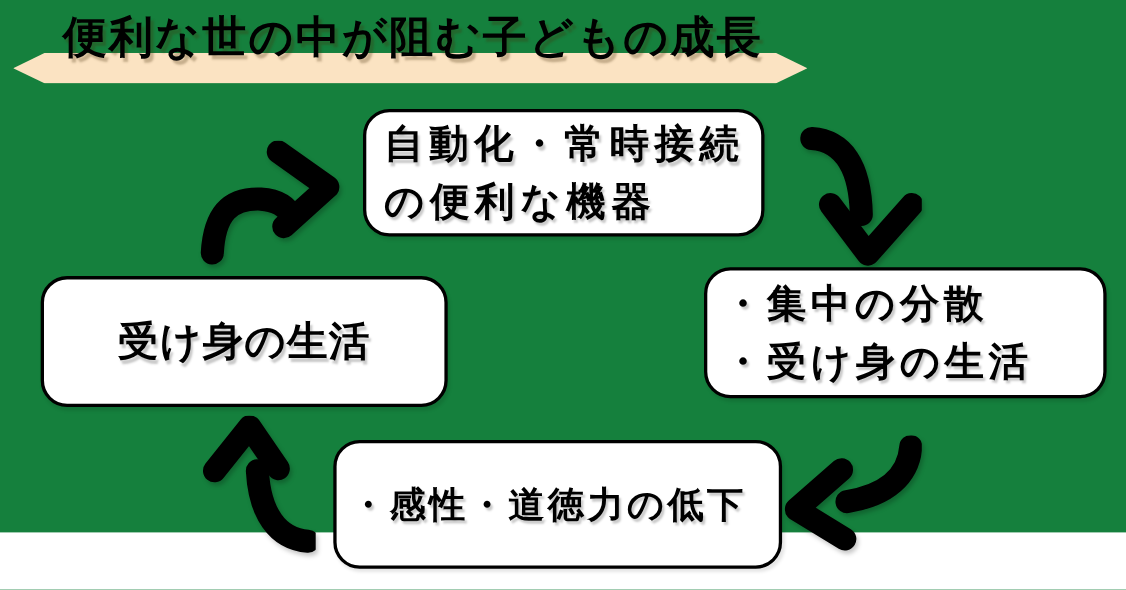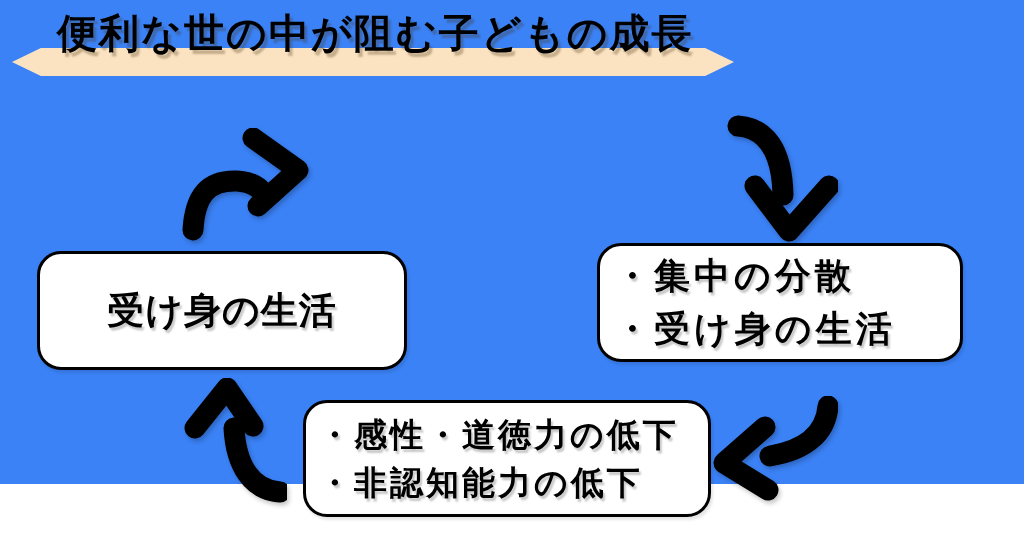--- a/index.html
+++ b/index.html
@@ -10,21 +10,21 @@
   html,body{width:1024px;height:536px;}
   body{
     background:#ffffff;
     font-family:"Liberation Sans","DejaVu Sans",sans-serif;
     overflow:hidden;
     position:relative;
   }
   .stage{
     position:relative;
     width:1024px;height:484px;
-    background:#3b82f6;
+    background:#15803d;
   }
   
   .title-band{
     position:absolute;
     left:12px;top:48px;
     width:722px;height:28px;
     background:var(--highlight,#FBE3C2);
     clip-path:polygon(4% 0,96% 0,100% 50%,96% 100%,4% 100%,0 50%);
     z-index:1;
   }
@@ -53,21 +53,21 @@
   }
   .node-line{
     font-weight:800;
     color:#000;
     white-space:nowrap;
     line-height:1.45;
     text-shadow:2px 3px 2px rgba(0,0,0,0.22);
   }
   .node-top{left:330px;top:99px;width:365px;height:116px;padding-left:16px;}
   .node-top .node-line{font-size:36px;letter-spacing:5px;}
-  .node-right{left:597px;top:243px;width:366px;height:119px;padding-left:14px;}
+  .node-right{left:640px;top:243px;width:366px;height:119px;padding-left:14px;}
   .node-right .node-line{font-size:36px;letter-spacing:4px;}
   .node-bottom{left:303px;top:400px;width:408px;height:117px;padding-left:12px;}
   .node-bottom .node-line{font-size:33px;letter-spacing:3px;}
   .node-left{left:37px;top:251px;width:370px;height:119px;align-items:center;}
   .node-left .node-line{font-size:37px;letter-spacing:1px;}
   
   .arrow{
     position:absolute;
     z-index:1;
     color:var(--ink,#000);
@@ -86,29 +86,32 @@
   .arrow-bottom-to-left{left:182px;top:378px;}
 </style>
 </head>
 <body>
 
 <div class="stage">
 
   <div class="title-band"></div>
   <h1 class="page-title">便利な世の中が阻む子どもの成長</h1>
 
+  <div class="node node-top">
+    <div class="node-line">自動化・常時接続</div>
+    <div class="node-line">の便利な機器</div>
+  </div>
 
   <div class="node node-right">
     <div class="node-line">・集中の分散</div>
     <div class="node-line">・受け身の生活</div>
   </div>
 
   <div class="node node-bottom">
     <div class="node-line">・感性・道徳力の低下</div>
-    <div class="node-line">・非認知能力の低下</div>
   </div>
 
   <div class="node node-left">
     <div class="node-line">受け身の生活</div>
   </div>
 
   <svg class="arrow arrow-left-to-top" width="135" height="115" viewBox="0 0 135 115" xmlns="http://www.w3.org/2000/svg">
     <path d="M 18 102 C 20 66 34 52 62 53 C 78 54 87 61 91 70"></path>
     <path d="M 78 10 L 123 42 L 83 78"></path>
   </svg>

